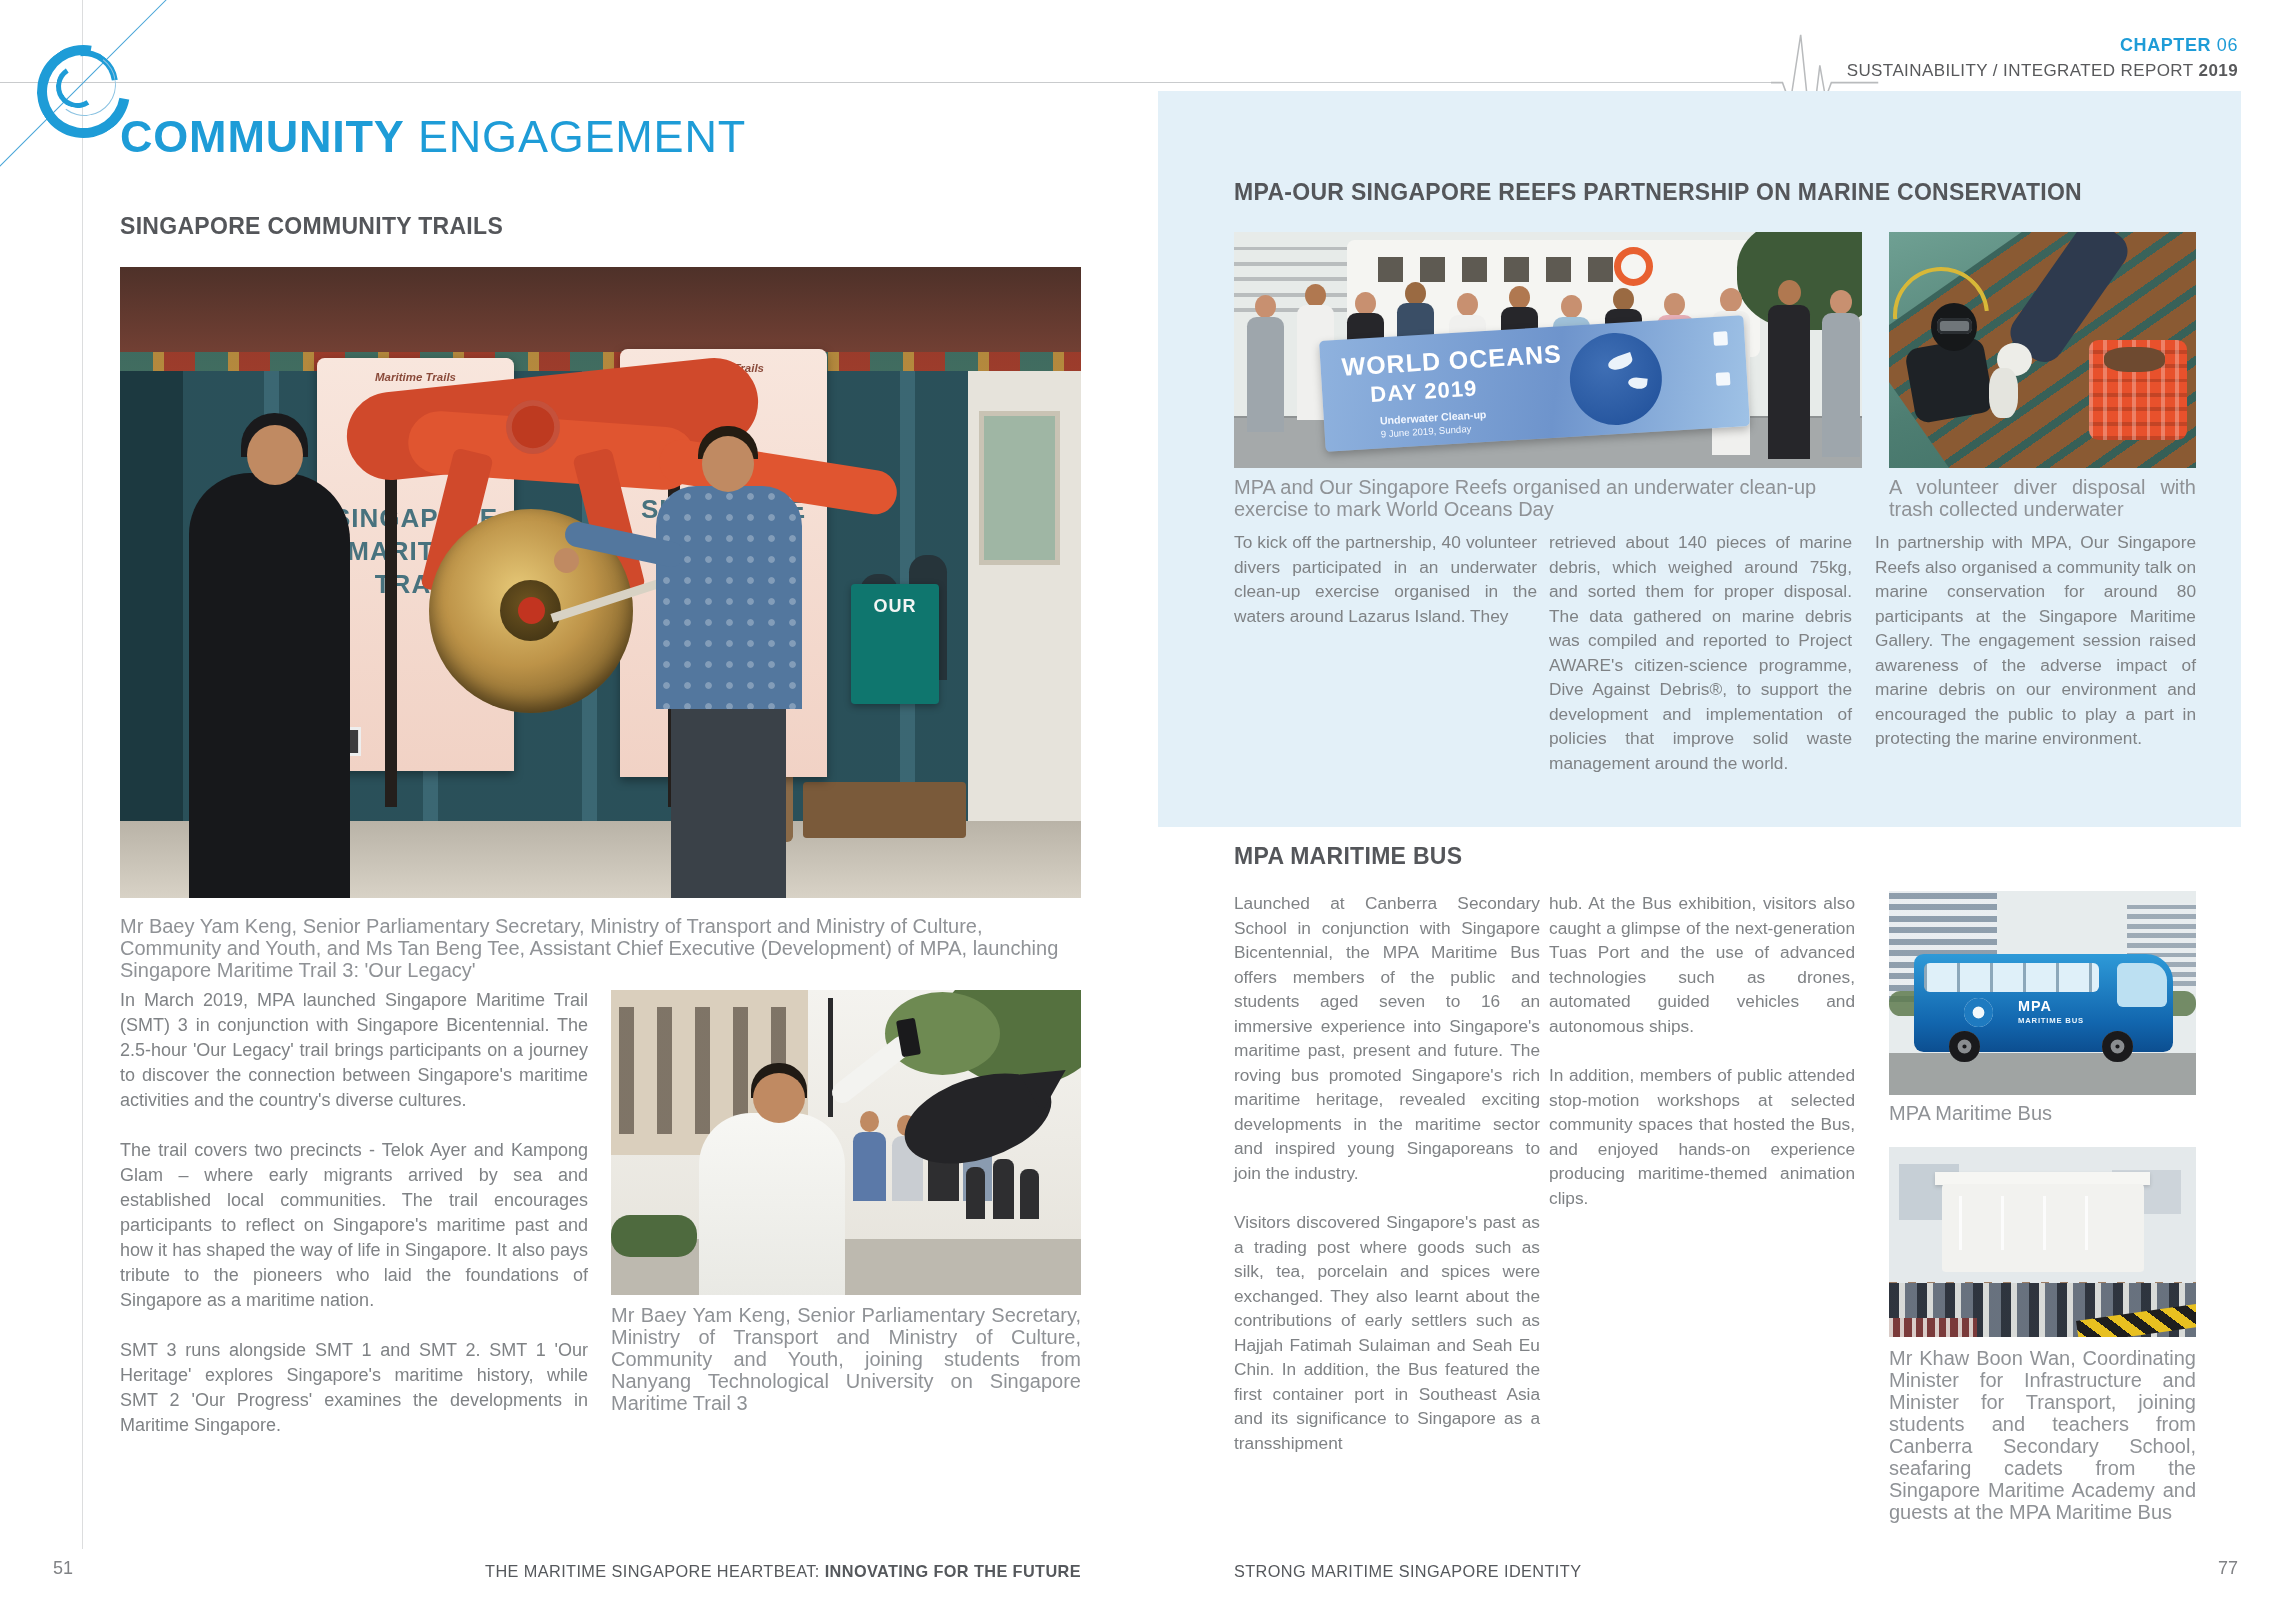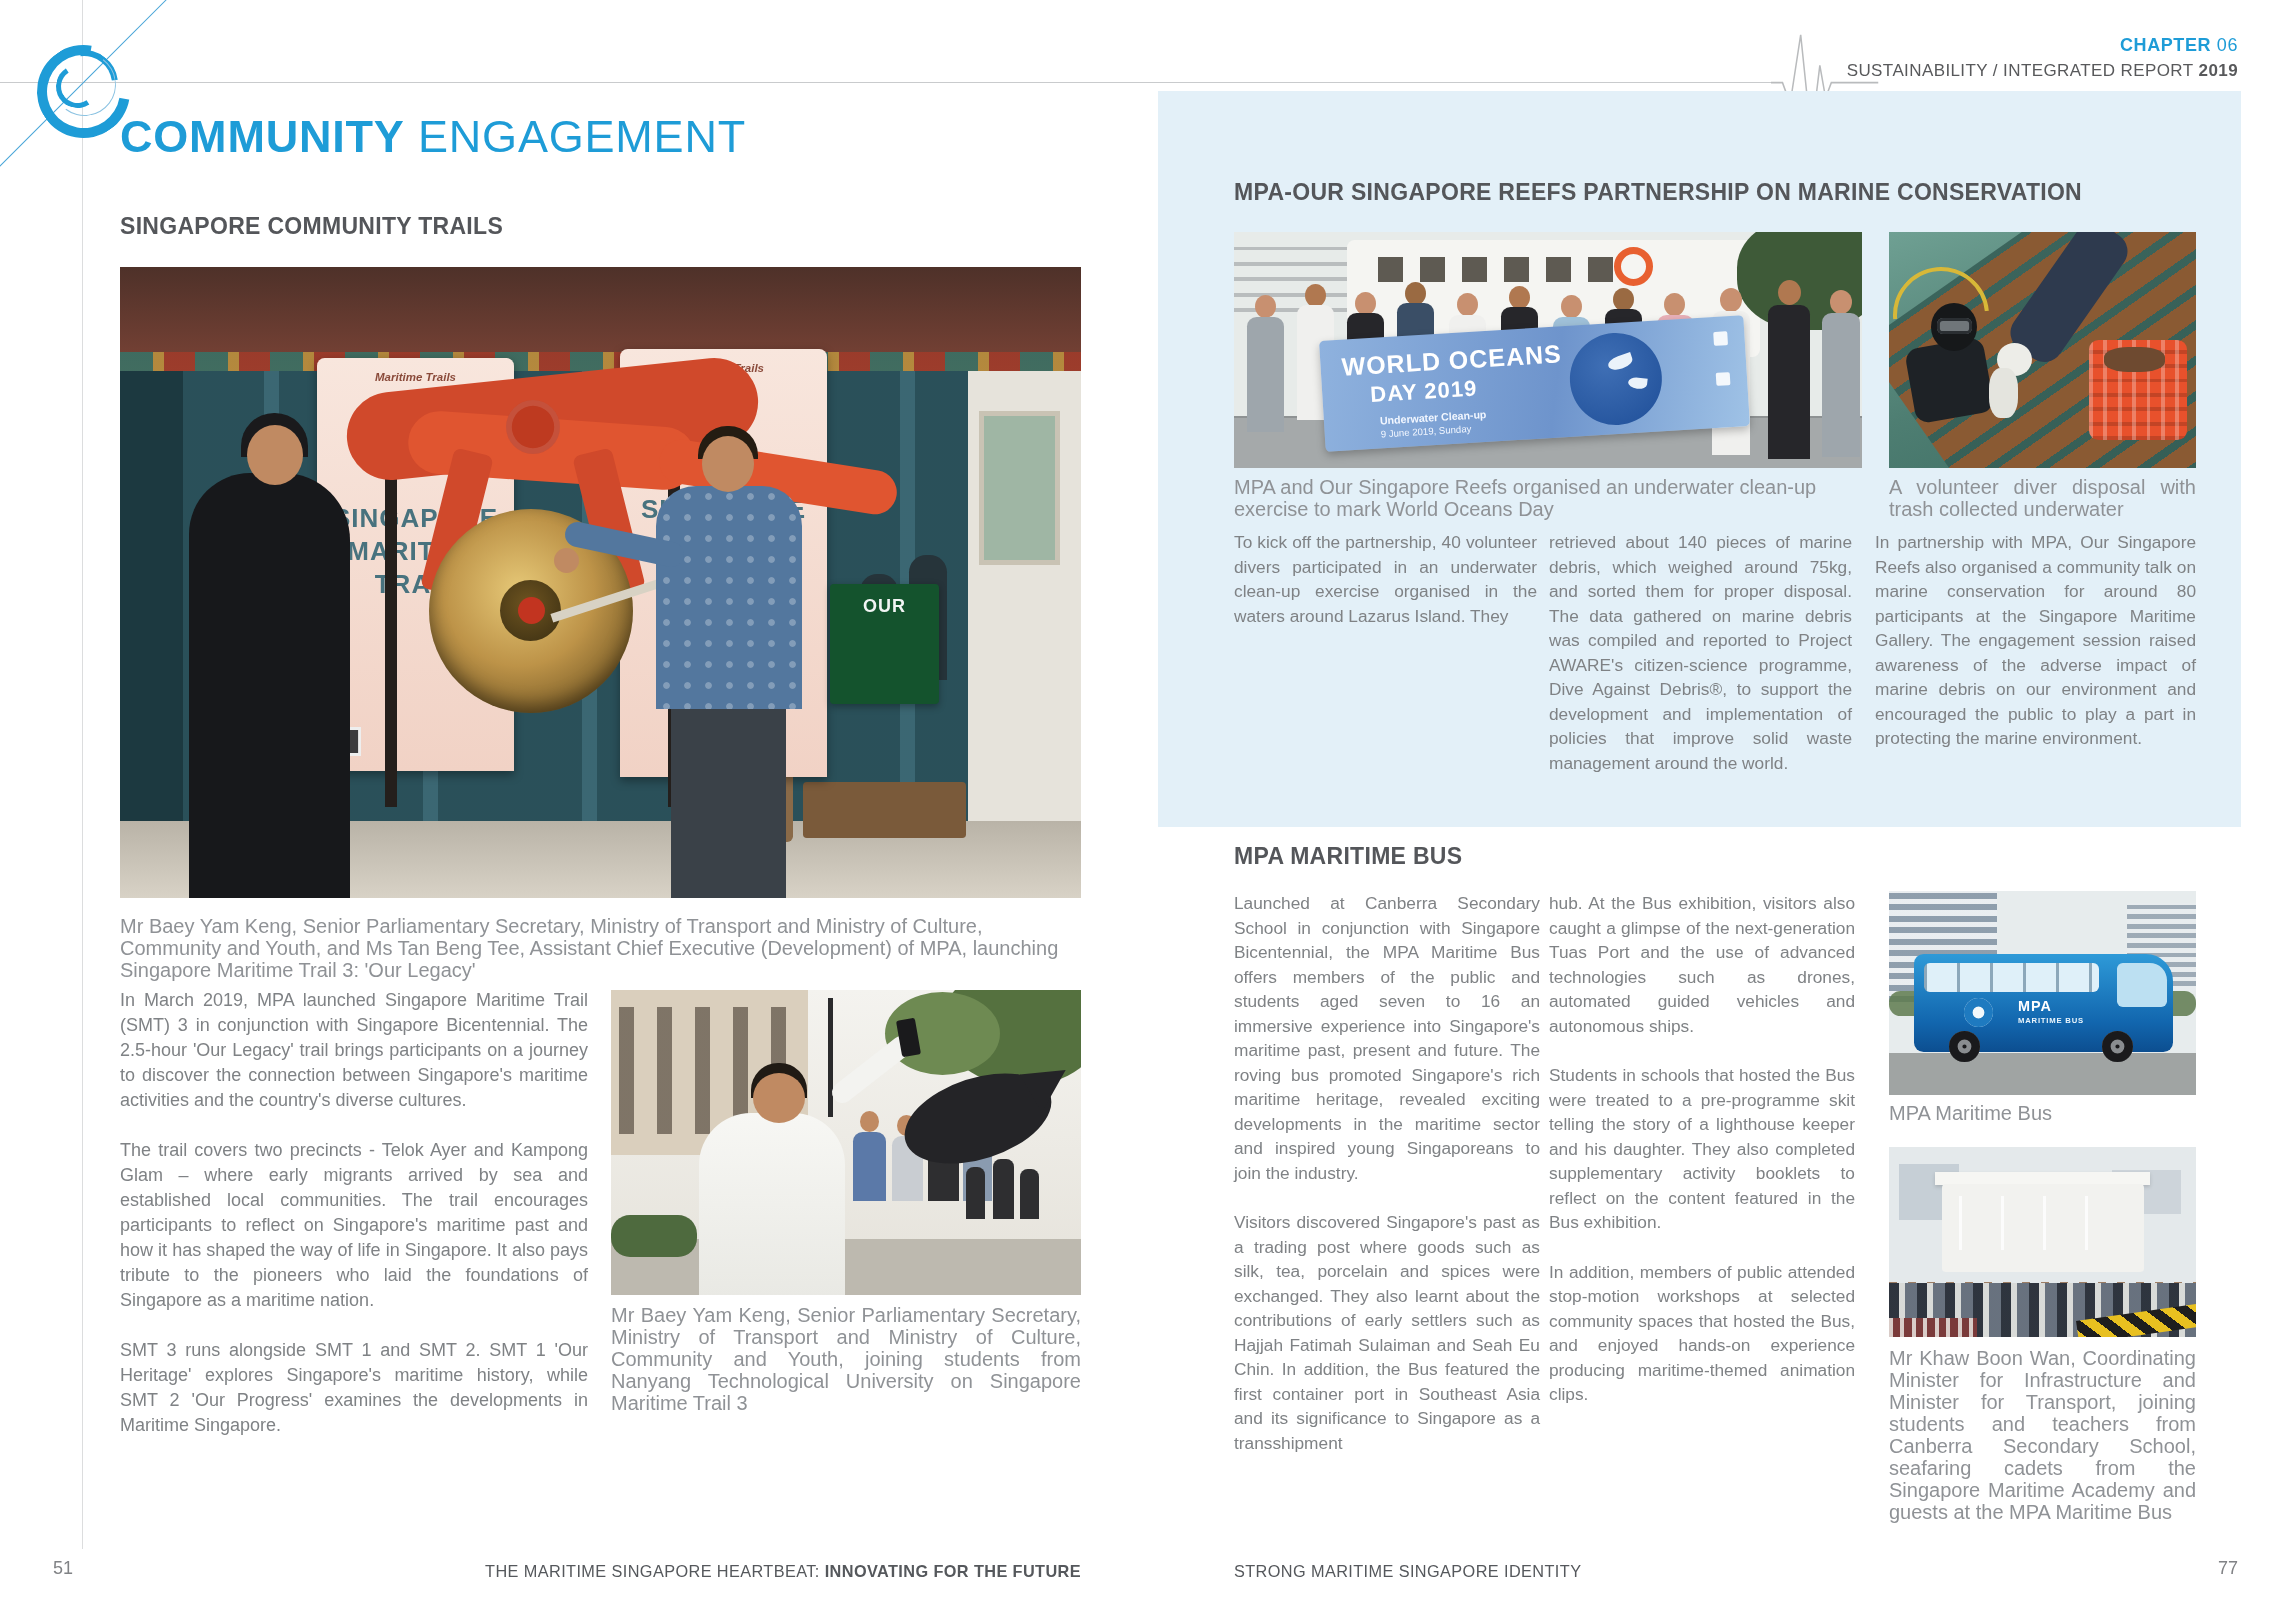--- a/index.html
+++ b/index.html
@@ -93,22 +93,22 @@
      background-image:radial-gradient(circle,rgba(255,255,255,0.28) 2.9px,transparent 3.8px);
      background-size:21px 21px;}
   .p1-man-head{left:582px;top:169px;width:52px;height:56px;border-radius:50%;background:#C08A62;}
   .p1-man-hair{left:578px;top:159px;width:60px;height:33px;border-radius:29px 29px 0 0;background:#241C12;}
   .p1-man-pants{left:551px;top:440px;width:115px;height:191px;background:#3A4148;}
   .p1-man-arm{left:444px;top:265px;width:121px;height:25px;background:#53779E;border-radius:12.5px;
      transform:rotate(12deg);}
   .p1-man-hand{left:434px;top:281px;width:25px;height:25px;border-radius:50%;background:#C08A62;}
   .p1-mallet{left:428px;top:323px;width:154px;height:8.6px;background:#D8D2C4;transform:rotate(-18deg);}
   .p1-bg-fig{top:288px;width:38px;height:125px;background:#26343A;border-radius:17.3px 17.3px 0 0;}
-  .p1-our{right:142px;top:317px;width:88px;height:120px;background:#14532d;border-radius:3.8px;
-     box-shadow:0 2.9px 7.7px rgba(0,0,0,0.3);padding-left:21px;}
+  .p1-our{right:142px;top:317px;width:88px;height:120px;background:#0f766e;border-radius:3.8px;
+     box-shadow:0 2.9px 7.7px rgba(0,0,0,0.3);}
   .p1-our span{position:absolute;left:0;top:11.5px;width:100%;text-align:center;color:#F2F5F4;
      font-weight:700;font-size:18px;letter-spacing:1px;}
 
   
   .p2-sky{left:0;top:0;width:100%;height:100%;background:linear-gradient(#F4F3EF,#E5E2DA);}
   .p2-building{left:0;top:0;width:197px;height:165px;background:#DACFBD;}
   .p2-windows{left:7.7px;top:17.3px;width:181px;height:127px;
      background:repeating-linear-gradient(90deg,rgba(52,42,32,0.55) 0 15.4px,transparent 15.4px 38px);}
   .p2-leaf1{right:-23px;top:-27px;width:163px;height:123px;border-radius:50%;background:#55713F;}
   .p2-leaf2{right:81px;top:1.9px;width:115px;height:83px;border-radius:50%;background:#6E8A52;}
@@ -425,21 +425,20 @@
   </div>
 
   <div class="sec-head" style="left:1234px;top:843px;">MPA MARITIME BUS</div>
 
   <div class="col" style="left:1234px;top:891px;width:306px;">
     <p>Launched at Canberra Secondary School in conjunction with Singapore Bicentennial, the MPA Maritime Bus offers members of the public and students aged seven to 16 an immersive experience into Singapore's maritime past, present and future. The roving bus promoted Singapore's rich maritime heritage, revealed exciting developments in the maritime sector and inspired young Singaporeans to join the industry.</p>
     <p>Visitors discovered Singapore's past as a trading post where goods such as silk, tea, porcelain and spices were exchanged. They also learnt about the contributions of early settlers such as Hajjah Fatimah Sulaiman and Seah Eu Chin. In addition, the Bus featured the first container port in Southeast Asia and its significance to Singapore as a transshipment</p>
   </div>
   <div class="col" style="left:1549px;top:891px;width:306px;">
     <p>hub. At the Bus exhibition, visitors also caught a glimpse of the next-generation Tuas Port and the use of advanced technologies such as drones, automated guided vehicles and autonomous ships.</p>
-    <p>Students in schools that hosted the Bus were treated to a pre-programme skit telling the story of a lighthouse keeper and his daughter. They also completed supplementary activity booklets to reflect on the content featured in the Bus exhibition.</p>
     <p>In addition, members of public attended stop-motion workshops at selected community spaces that hosted the Bus, and enjoyed hands-on experience producing maritime-themed animation clips.</p>
   </div>
 
   <div class="photo" style="left:1889px;top:891px;width:307px;height:204px;">
     <div class="pc-sky"></div>
     <div class="pc-bldg1"></div>
     <div class="pc-bldg2"></div>
     <div class="pc-hedge"></div>
     <div class="pc-road"></div>
     <div class="pc-bus">

